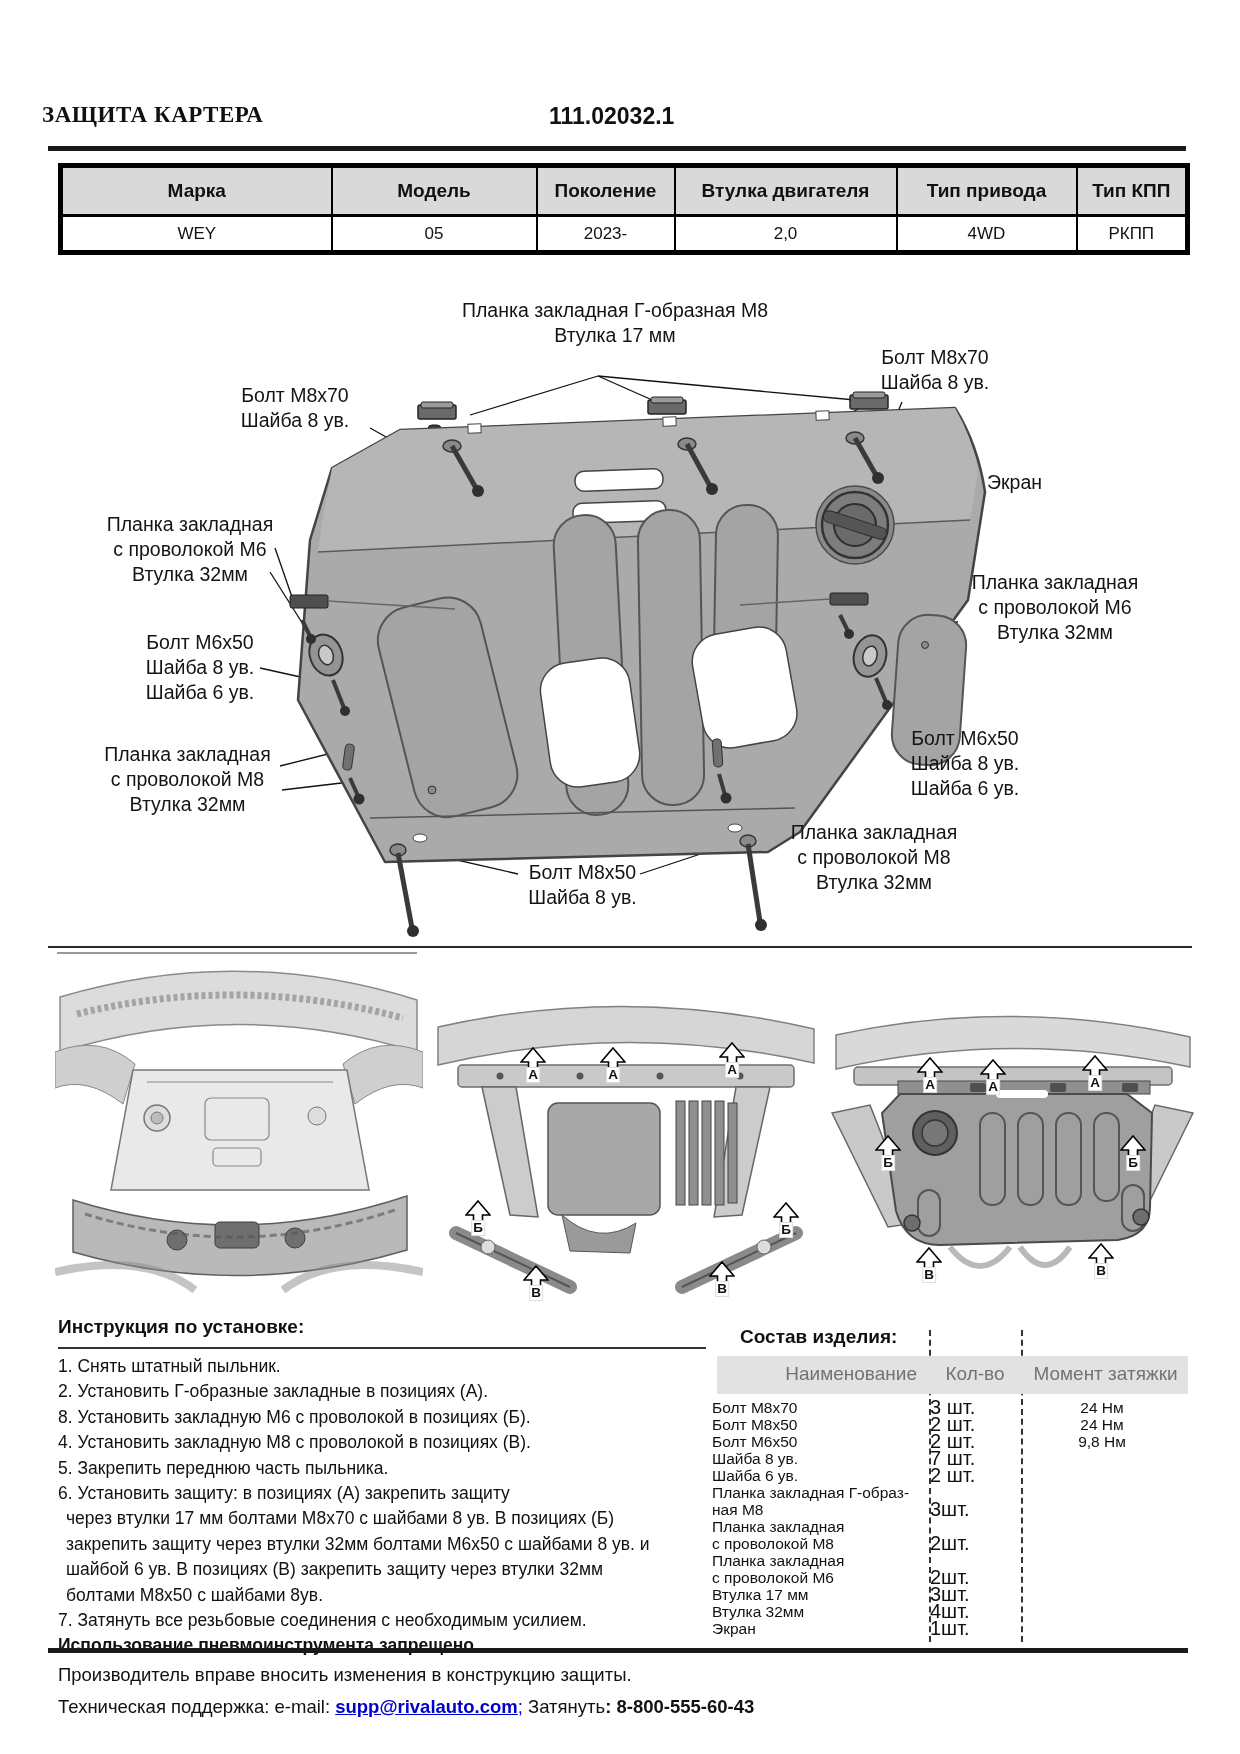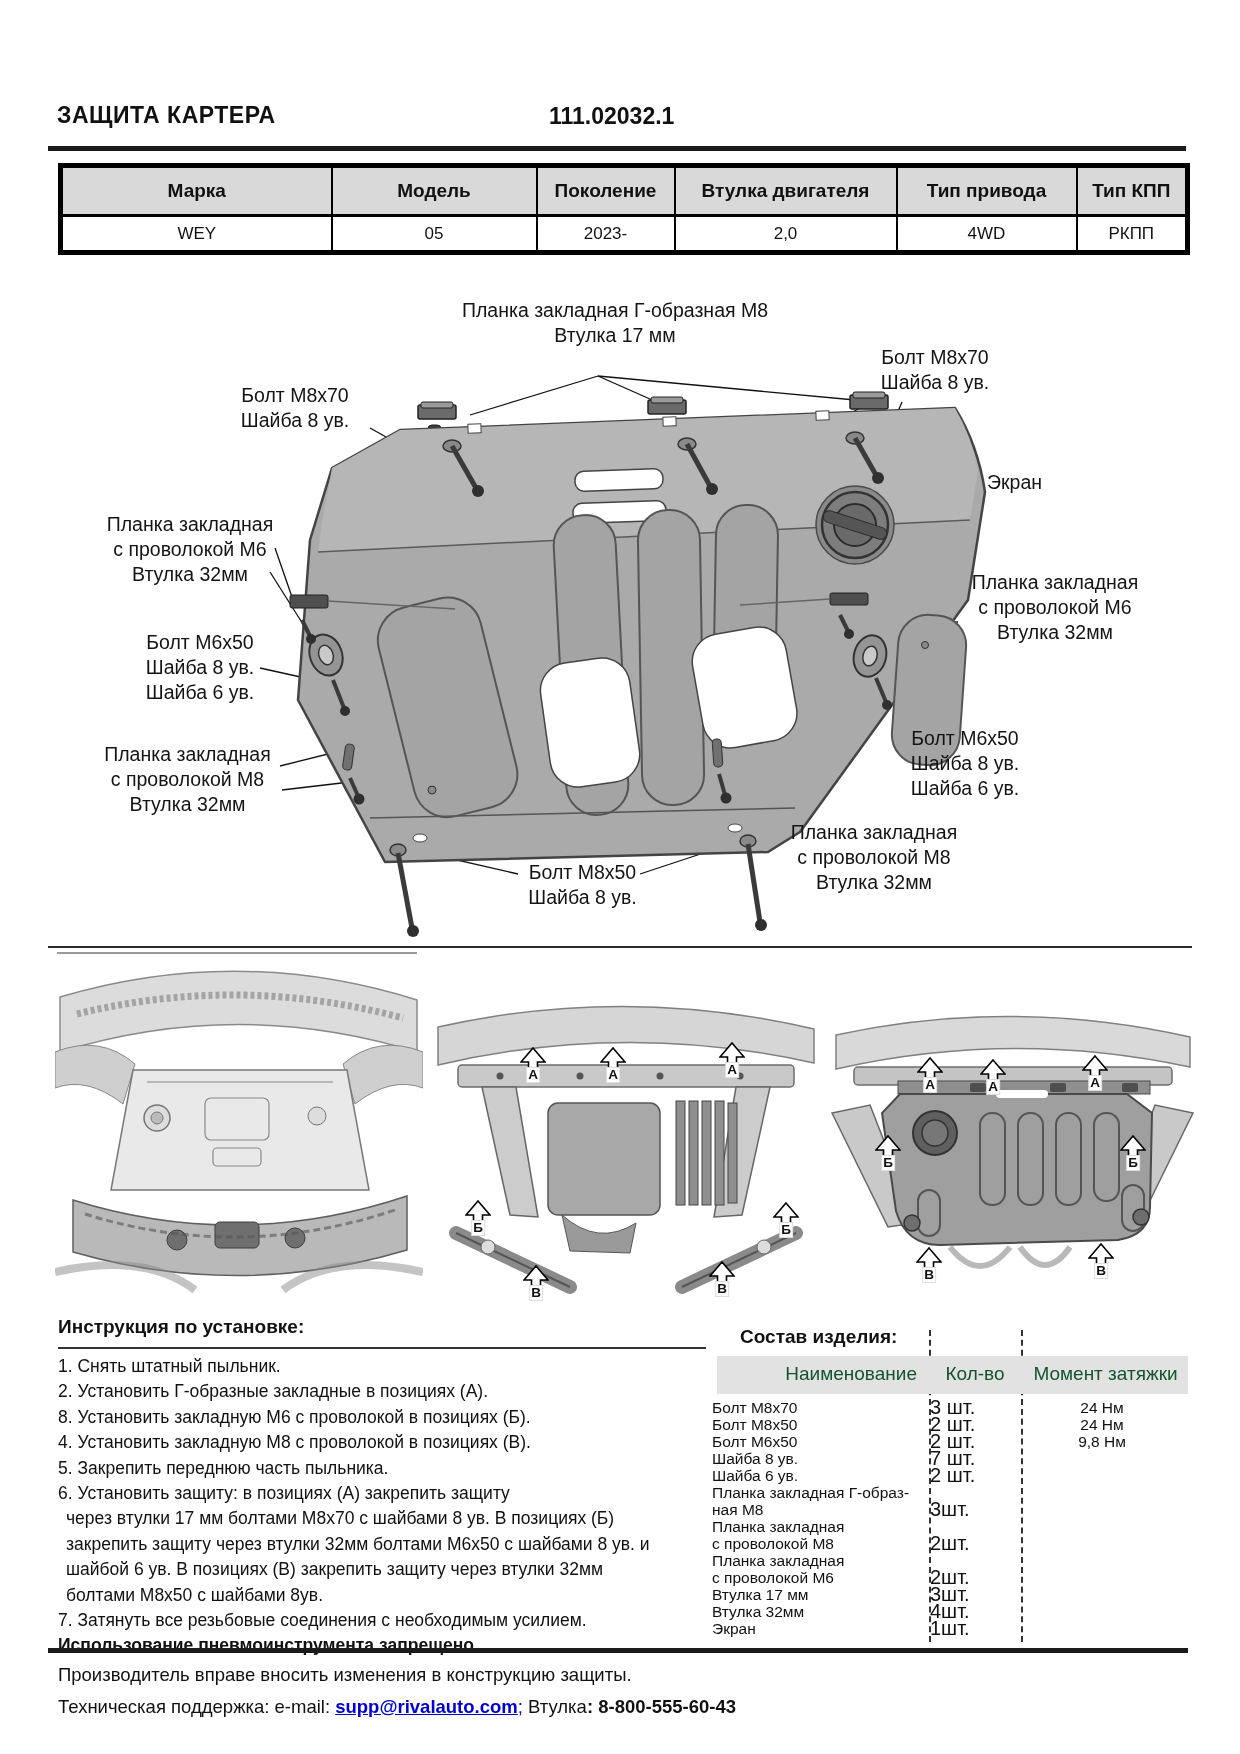--- a/index.html
+++ b/index.html
@@ -1,21 +1,21 @@
 <!DOCTYPE html>
 <html><head>
 <meta charset="utf-8">
 <style>
   html,body{margin:0;padding:0;background:#888;}
   #page{position:relative;width:1240px;height:1754px;background:#ffffff;margin:0 auto;
         font-family:"Liberation Sans",sans-serif;color:#111;overflow:hidden;}
   .abs{position:absolute;}
   
   .title1{left:57px;top:62px;font-size:22px;letter-spacing:.5px;}
-  .title2{left:57px;top:102px;font-size:23px;font-weight:bold;letter-spacing:.5px;}
+  .title2{left:42px;top:102px;font-size:23px;font-weight:bold;letter-spacing:.5px;font-family:Liberation Serif, serif;}
   .partnum{left:549px;top:103px;font-size:23px;font-weight:bold;}
   .rule-thick{height:5px;background:#1a1a1a;}
   .rule-thin{height:2px;background:#2a2a2a;}
   
   table.spec{position:absolute;left:58px;top:163px;width:1127px;border-collapse:collapse;table-layout:fixed;}
   table.spec th,table.spec td{border:2px solid #000;text-align:center;overflow:hidden;}
   table.spec th{background:#d9d9d9;font-size:19px;font-weight:bold;height:44px;border-bottom-width:3px;}
   table.spec td{font-size:17px;height:31px;font-weight:normal;}
   table.spec{border:5px solid #000000;}
   
@@ -31,21 +31,21 @@
   
   .instr-head{left:58px;top:1316px;font-size:19px;font-weight:bold;}
   #instr-list{position:absolute;left:58px;top:1354px;width:620px;}
   .instr-line{font-size:17.5px;line-height:25.4px;white-space:nowrap;}
   .instr-line.indent{margin-left:8px;}
   .instr-line.bold{font-weight:bold;}
   
   .parts-head{left:740px;top:1326px;font-size:19px;font-weight:bold;}
   .dash-v{position:absolute;top:1330px;height:312px;border-left:2px dashed #333;width:0;}
   .parts-band{left:717px;top:1356px;width:471px;height:38px;background:#e2e2e2;}
-  .pcol{position:absolute;top:1363px;font-size:19px;color:#14532d;}
+  .pcol{position:absolute;top:1363px;font-size:19px;color:#737373;}
   #parts-rows{position:absolute;left:712px;top:1399px;width:476px;}
   .prow{display:flex;align-items:flex-end;}
   .prow .nm{width:218px;font-size:15.5px;line-height:17px;white-space:pre-line;}
   .prow .qt{width:92px;font-size:20px;line-height:17px;}
   .prow .tq{width:160px;font-size:15.5px;line-height:17px;text-align:center;align-self:flex-start;}
   
   .foot1{left:58px;top:1664px;font-size:18.5px;}
   .foot2{left:58px;top:1696px;font-size:18.5px;}
   .foot2 .email{color:#0000cc;font-weight:bold;text-decoration:underline;cursor:pointer;}
   .foot2 .semi{color:#0000cc;text-decoration:underline;}
@@ -512,16 +512,16 @@
         <span class="nm">Экран</span>
         <span class="qt">1шт.</span>
         <span class="tq"></span>
       </div>
     </div>
 
   <div class="abs rule-thick" style="left:48px;top:1648px;width:1140px;"></div>
 
   <div class="abs foot1">Производитель вправе вносить изменения в конструкцию защиты.</div>
   <div class="abs foot2">
-    <span>Техническая поддержка:  e-mail: </span><span class="email">supp@rivalauto.com</span><span class="semi">;</span><span> Втулка</span><span class="bold">: 8-800-555-60-43</span>
+    <span>Техническая поддержка:  e-mail: </span><span class="email">supp@rivalauto.com</span><span class="semi">;</span><span> Затянуть</span><span class="bold">: 8-800-555-60-43</span>
   </div>
 
 </div>
 
 </body></html>

